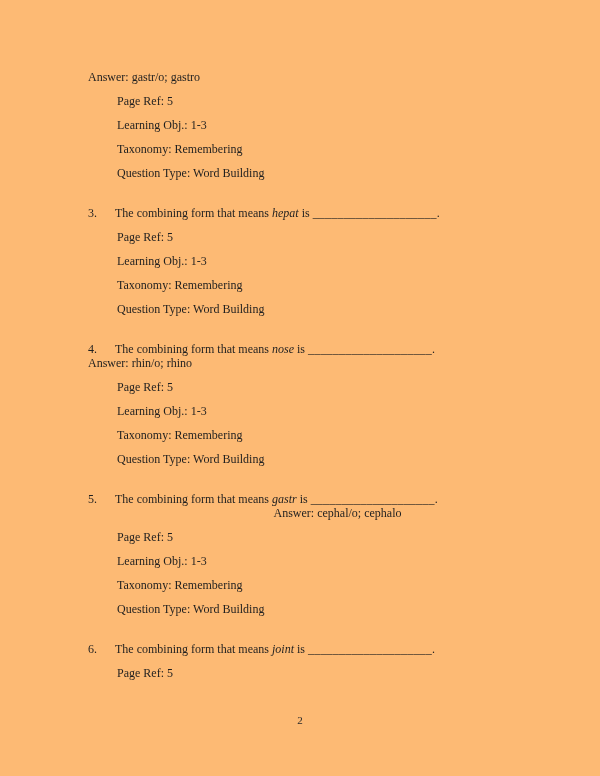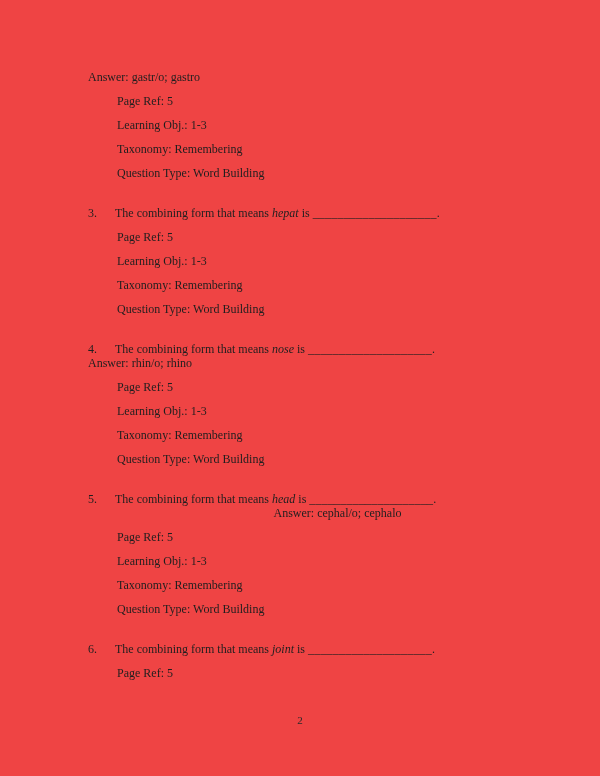--- a/index.html
+++ b/index.html
@@ -13,21 +13,21 @@
     font-family: "Liberation Serif", "DejaVu Serif", serif;
     font-size: 12px;
     line-height: 14px;
     color: #1f1f1f;
     overflow: hidden;
   }
   .page {
     position: relative;
     width: 600px;
     height: 776px;
-    background: #ef4444;
+    background: #fdba74;
   }
   .content {
     position: absolute;
     left: 88px;
     top: 70px;
     right: 40px;
   }
   .answer-line {
     margin: 0;
   }
@@ -100,21 +100,21 @@
       <div class="answer-line">Answer: rhin/o; rhino</div>
       <div class="meta-line">Page Ref: 5</div>
       <div class="meta-line">Learning Obj.: 1-3</div>
       <div class="meta-line">Taxonomy: Remembering</div>
       <div class="meta-line">Question Type: Word Building</div>
     </section>
 
     <section class="question">
       <div class="q-line">
         <span class="q-num">5.</span>
-        <span class="q-text"><span>The combining form that means </span><span class="term">head</span><span> is </span><span class="blank">____________________</span><span>.</span></span>
+        <span class="q-text"><span>The combining form that means </span><span class="term">gastr</span><span> is </span><span class="blank">____________________</span><span>.</span></span>
       </div>
       <div class="answer-line indented">Answer: cephal/o; cephalo</div>
       <div class="meta-line">Page Ref: 5</div>
       <div class="meta-line">Learning Obj.: 1-3</div>
       <div class="meta-line">Taxonomy: Remembering</div>
       <div class="meta-line">Question Type: Word Building</div>
     </section>
 
     <section class="question">
       <div class="q-line">

